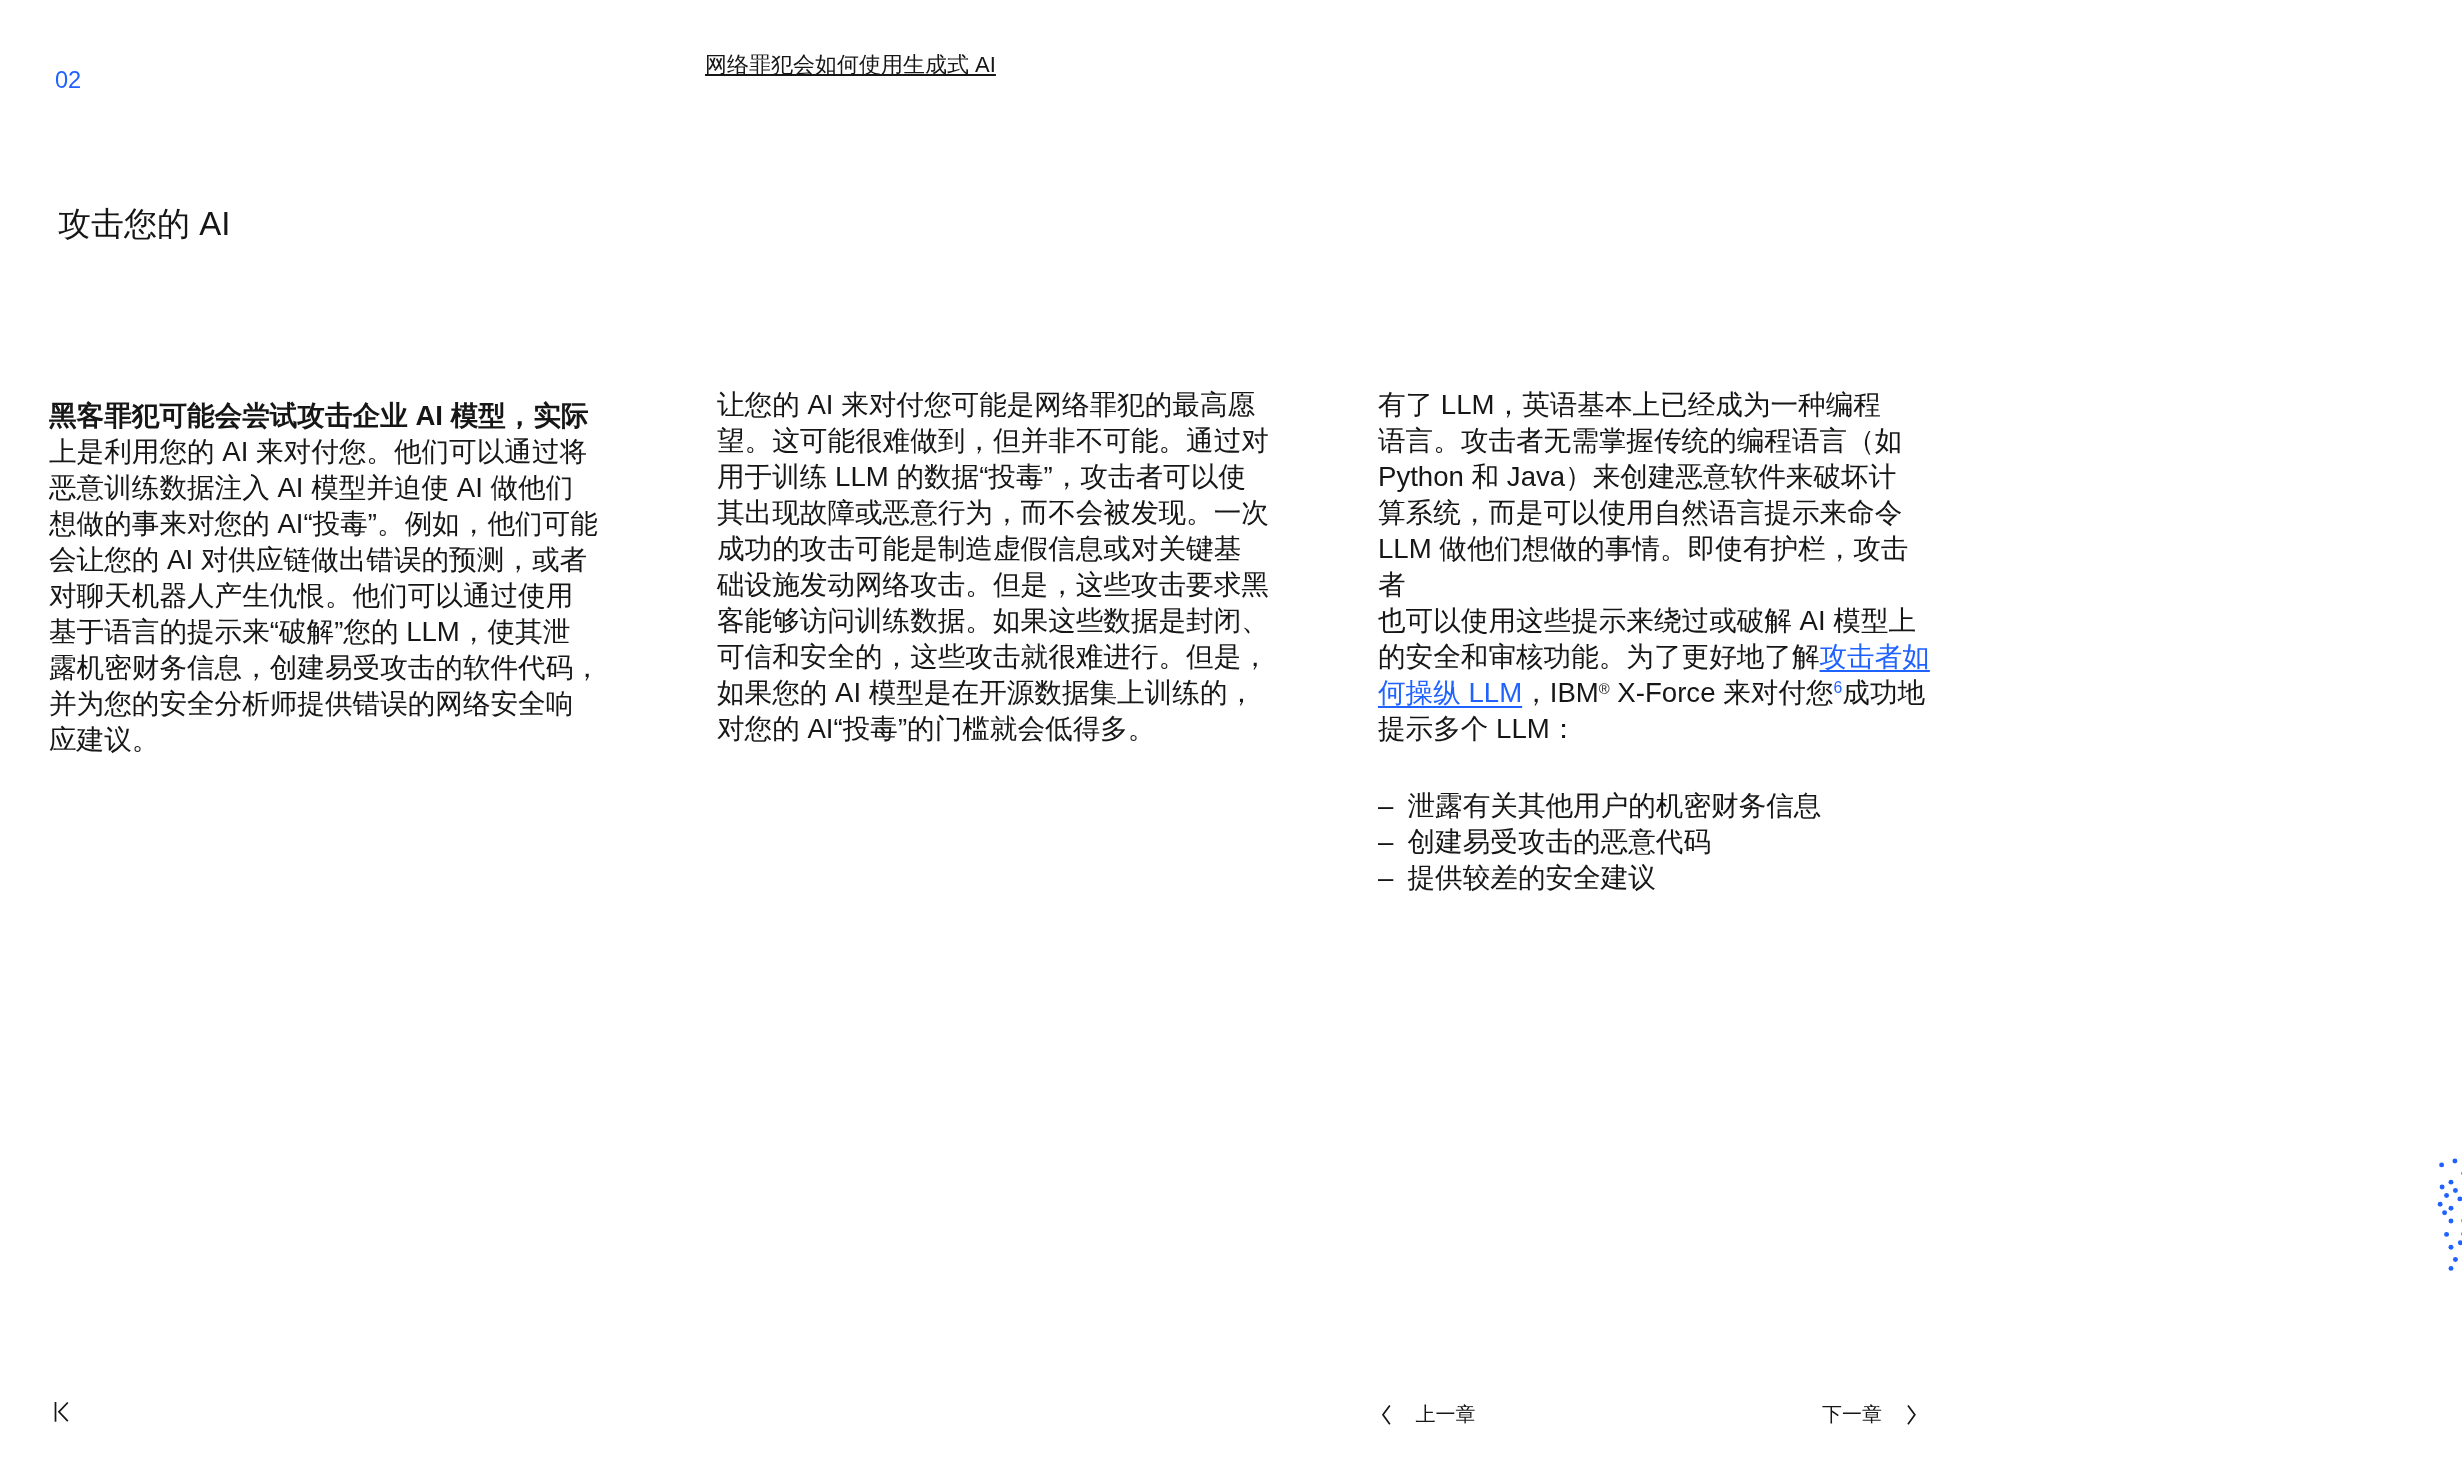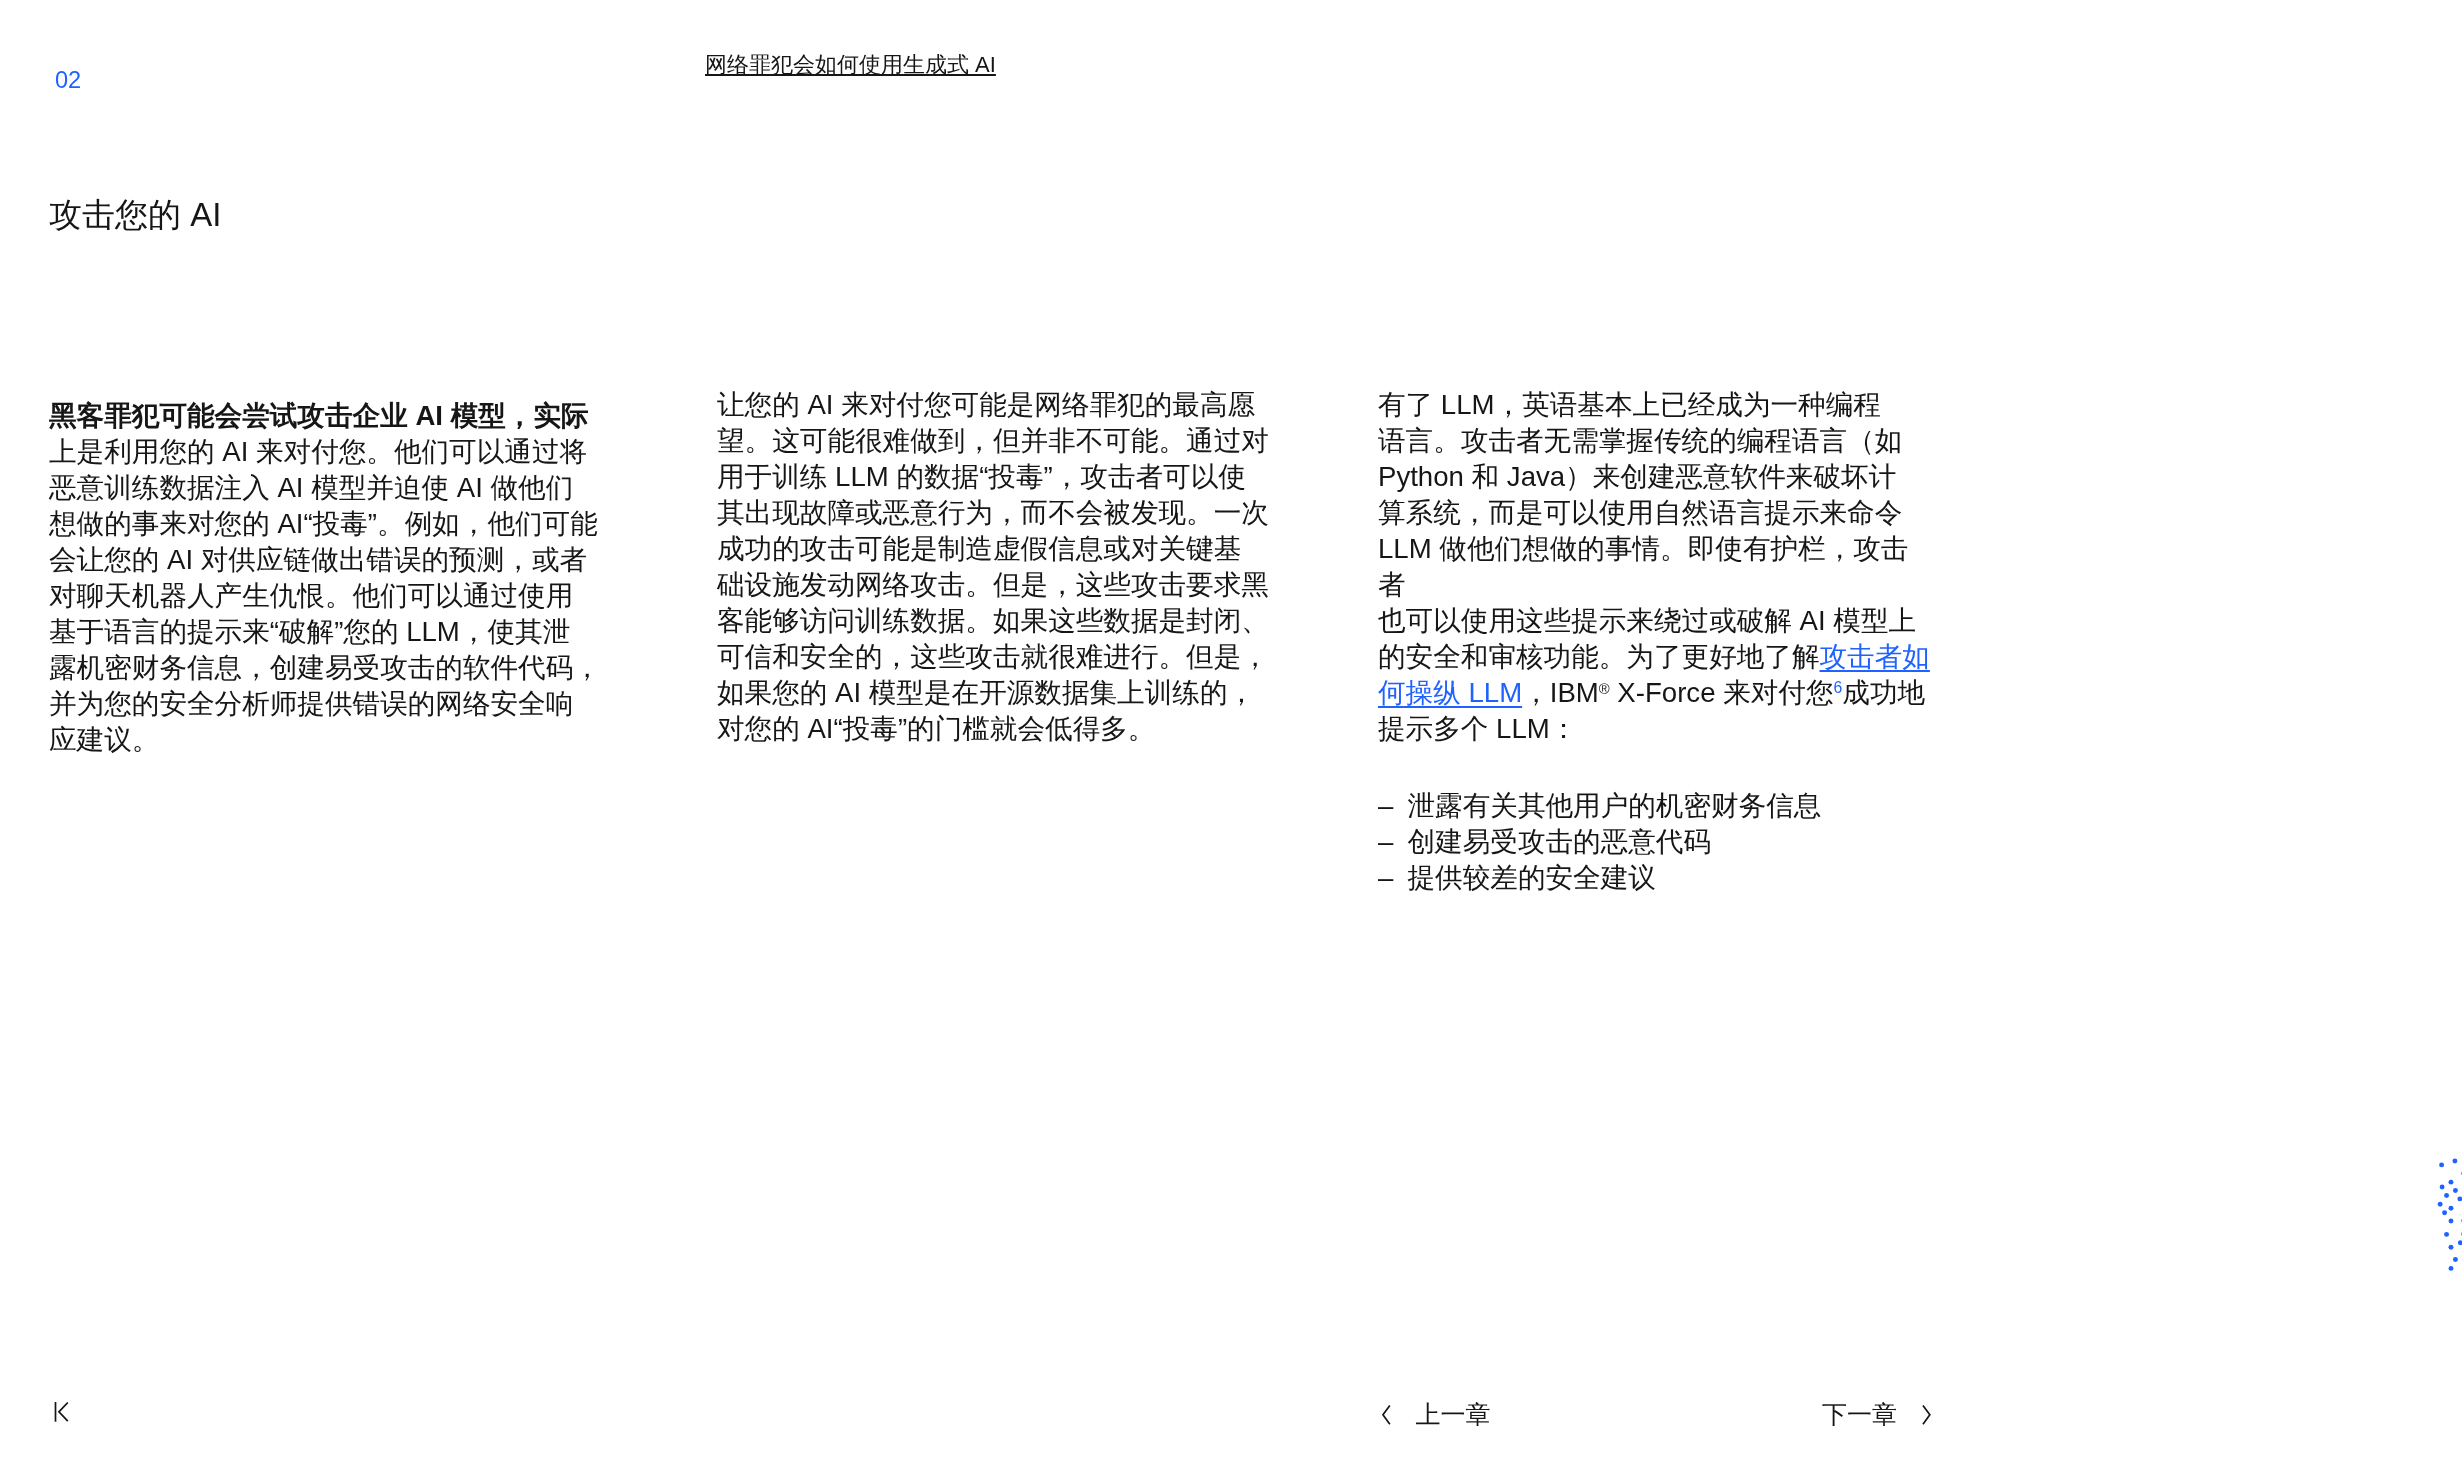--- a/index.html
+++ b/index.html
@@ -50,34 +50,34 @@
   }
   ul.bullets{
     list-style:none;margin:41px 0 0 0;padding:0;
     font-size:27.6px;line-height:36px;
   }
   ul.bullets li{position:relative;padding-left:29.5px;}
   ul.bullets .dash{position:absolute;left:0;top:0;}
   
   .footer-item{position:absolute;top:1401px;font-size:21.7px;line-height:27.6px;color:#161616;}
   .nav-group{display:flex;align-items:center;gap:23.6px;cursor:pointer;background:none;border:none;
-    font-size:25px;color:#161616;font-family:inherit;padding:0;}
+    font-size:20px;color:#161616;font-family:inherit;padding:0;}
   .icon-svg{display:block;}
   
   .deco{position:absolute;left:2413px;top:1123px;width:212px;height:207px;}
 </style>
 </head>
 <body>
 
 <div class="page">
 
   <div class="section-number">02</div>
   <div class="running-title">网络罪犯会如何使用生成式 AI</div>
 
-  <h1 class="section-title" style="margin:0;">攻击您的 AI</h1>
+  <h1 class="section-title" style="margin:9px;">攻击您的 AI</h1>
 
   <div class="col col-1">
       <p><strong class="bold-lead">黑客罪犯可能会尝试攻击企业 AI 模型，实际</strong><span>
 上是利用您的 AI 来对付您。他们可以通过将
 恶意训练数据注入 AI 模型并迫使 AI 做他们
 想做的事来对您的 AI“投毒”。例如，他们可能
 会让您的 AI 对供应链做出错误的预测，或者
 对聊天机器人产生仇恨。他们可以通过使用
 基于语言的提示来“破解”您的 LLM，使其泄
 露机密财务信息，创建易受攻击的软件代码，

